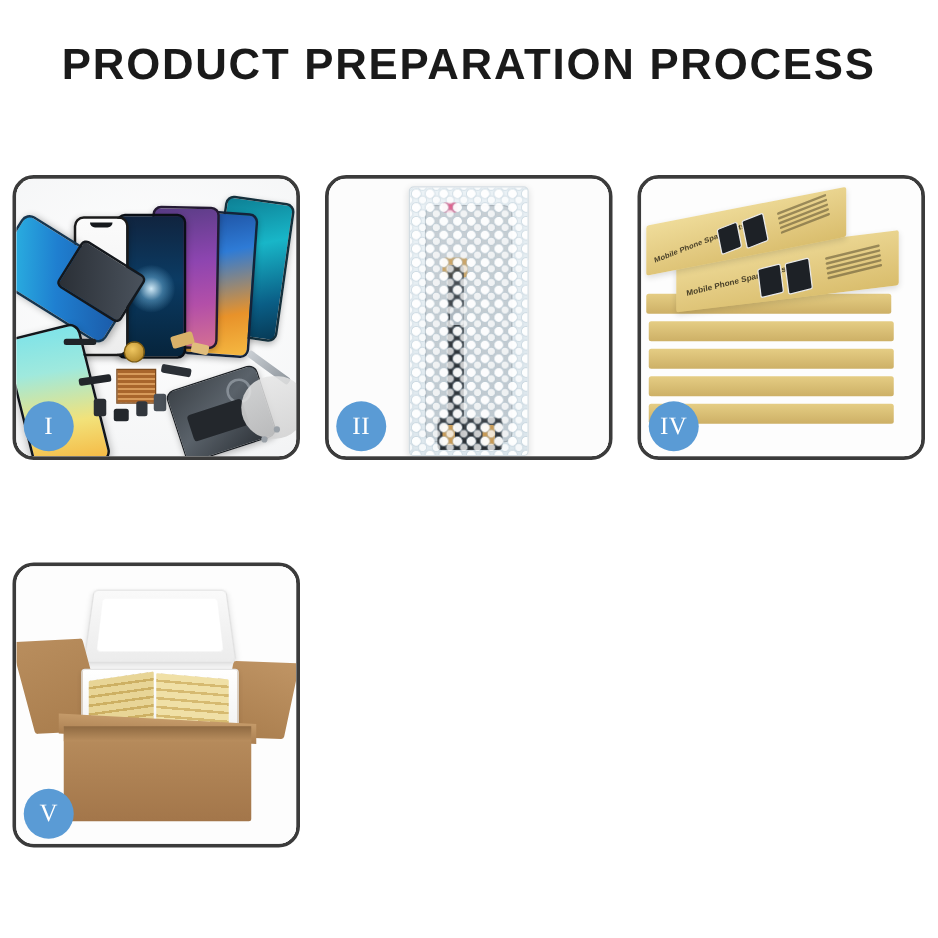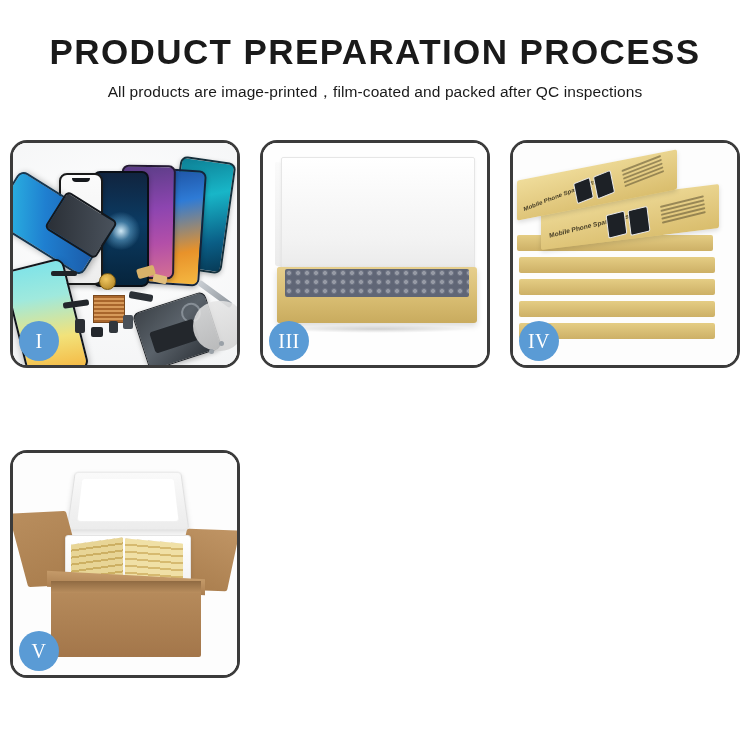--- a/index.html
+++ b/index.html
@@ -232,21 +232,20 @@
   .boxShadow{position:absolute;left:28px;bottom:26px;width:170px;height:10px;
        background:radial-gradient(ellipse at center,rgba(0,0,0,.12),rgba(0,0,0,0) 70%);}
 </style>
 </head>
 <body>
 
 <div class="page">
 
   <div class="header">
     <div class="title">PRODUCT PREPARATION PROCESS</div>
-    <div class="subtitle">All products are image-printed，film-coated and packed after QC inspections</div>
   </div>
 
   <div class="grid">
 
     <div class="card">
       <div class="stage">
         <div class="p1bg"></div>
 
         <div class="phone ph-a"></div>
         <div class="phone ph-b"></div>
@@ -273,35 +272,39 @@
         <div class="sq4"></div>
         <div class="chassis"></div>
         <div class="tweez"></div>
         <div class="hand"></div>
         <div class="screw" style="left:196px;top:206px"></div>
         <div class="screw" style="left:206px;top:198px"></div>
       </div>
       <div class="badge">I</div>
     </div>
 
-
     <div class="card">
       <div class="stage">
-        <div class="p3bg"></div>
-        <div class="lid-fold-l"></div>
-        <div class="lid-fold-r"></div>
-        <div class="lid"></div>
-        <div class="tray-lipl"></div>
-        <div class="tray-lipr"></div>
-        <div class="tray"></div>
-        <div class="tray-in"></div>
-        <div class="tray-shadow"></div>
+        <div class="p2bg"></div>
+        <div class="bag">
+          <div class="screen-in"></div>
+          <div class="flexpad"></div>
+          <div class="flexstrip"></div>
+          <div class="flexchip"></div>
+          <div class="pinksticker"></div>
+          <div class="cablefoot"></div>
+          <div class="goldfoot" style="left:26px"></div>
+          <div class="goldfoot" style="left:58px"></div>
+          <div class="bubbles"></div>
+          <div class="bubbles2"></div>
+        </div>
       </div>
-      <div class="badge">III</div>
+      <div class="badge">II</div>
     </div>
+
 
     <div class="card">
       <div class="stage">
         <div class="p4bg"></div>
 
         <div class="kbox kb-side" style="left:6px;top:180px;width:196px;height:16px;"></div>
         <div class="kbox kb-side" style="left:6px;top:158px;width:196px;height:16px;"></div>
         <div class="kbox kb-side" style="left:6px;top:136px;width:196px;height:16px;"></div>
         <div class="kbox kb-side" style="left:6px;top:114px;width:196px;height:16px;"></div>
         <div class="kbox kb-side" style="left:4px;top:92px;width:196px;height:16px;"></div>

